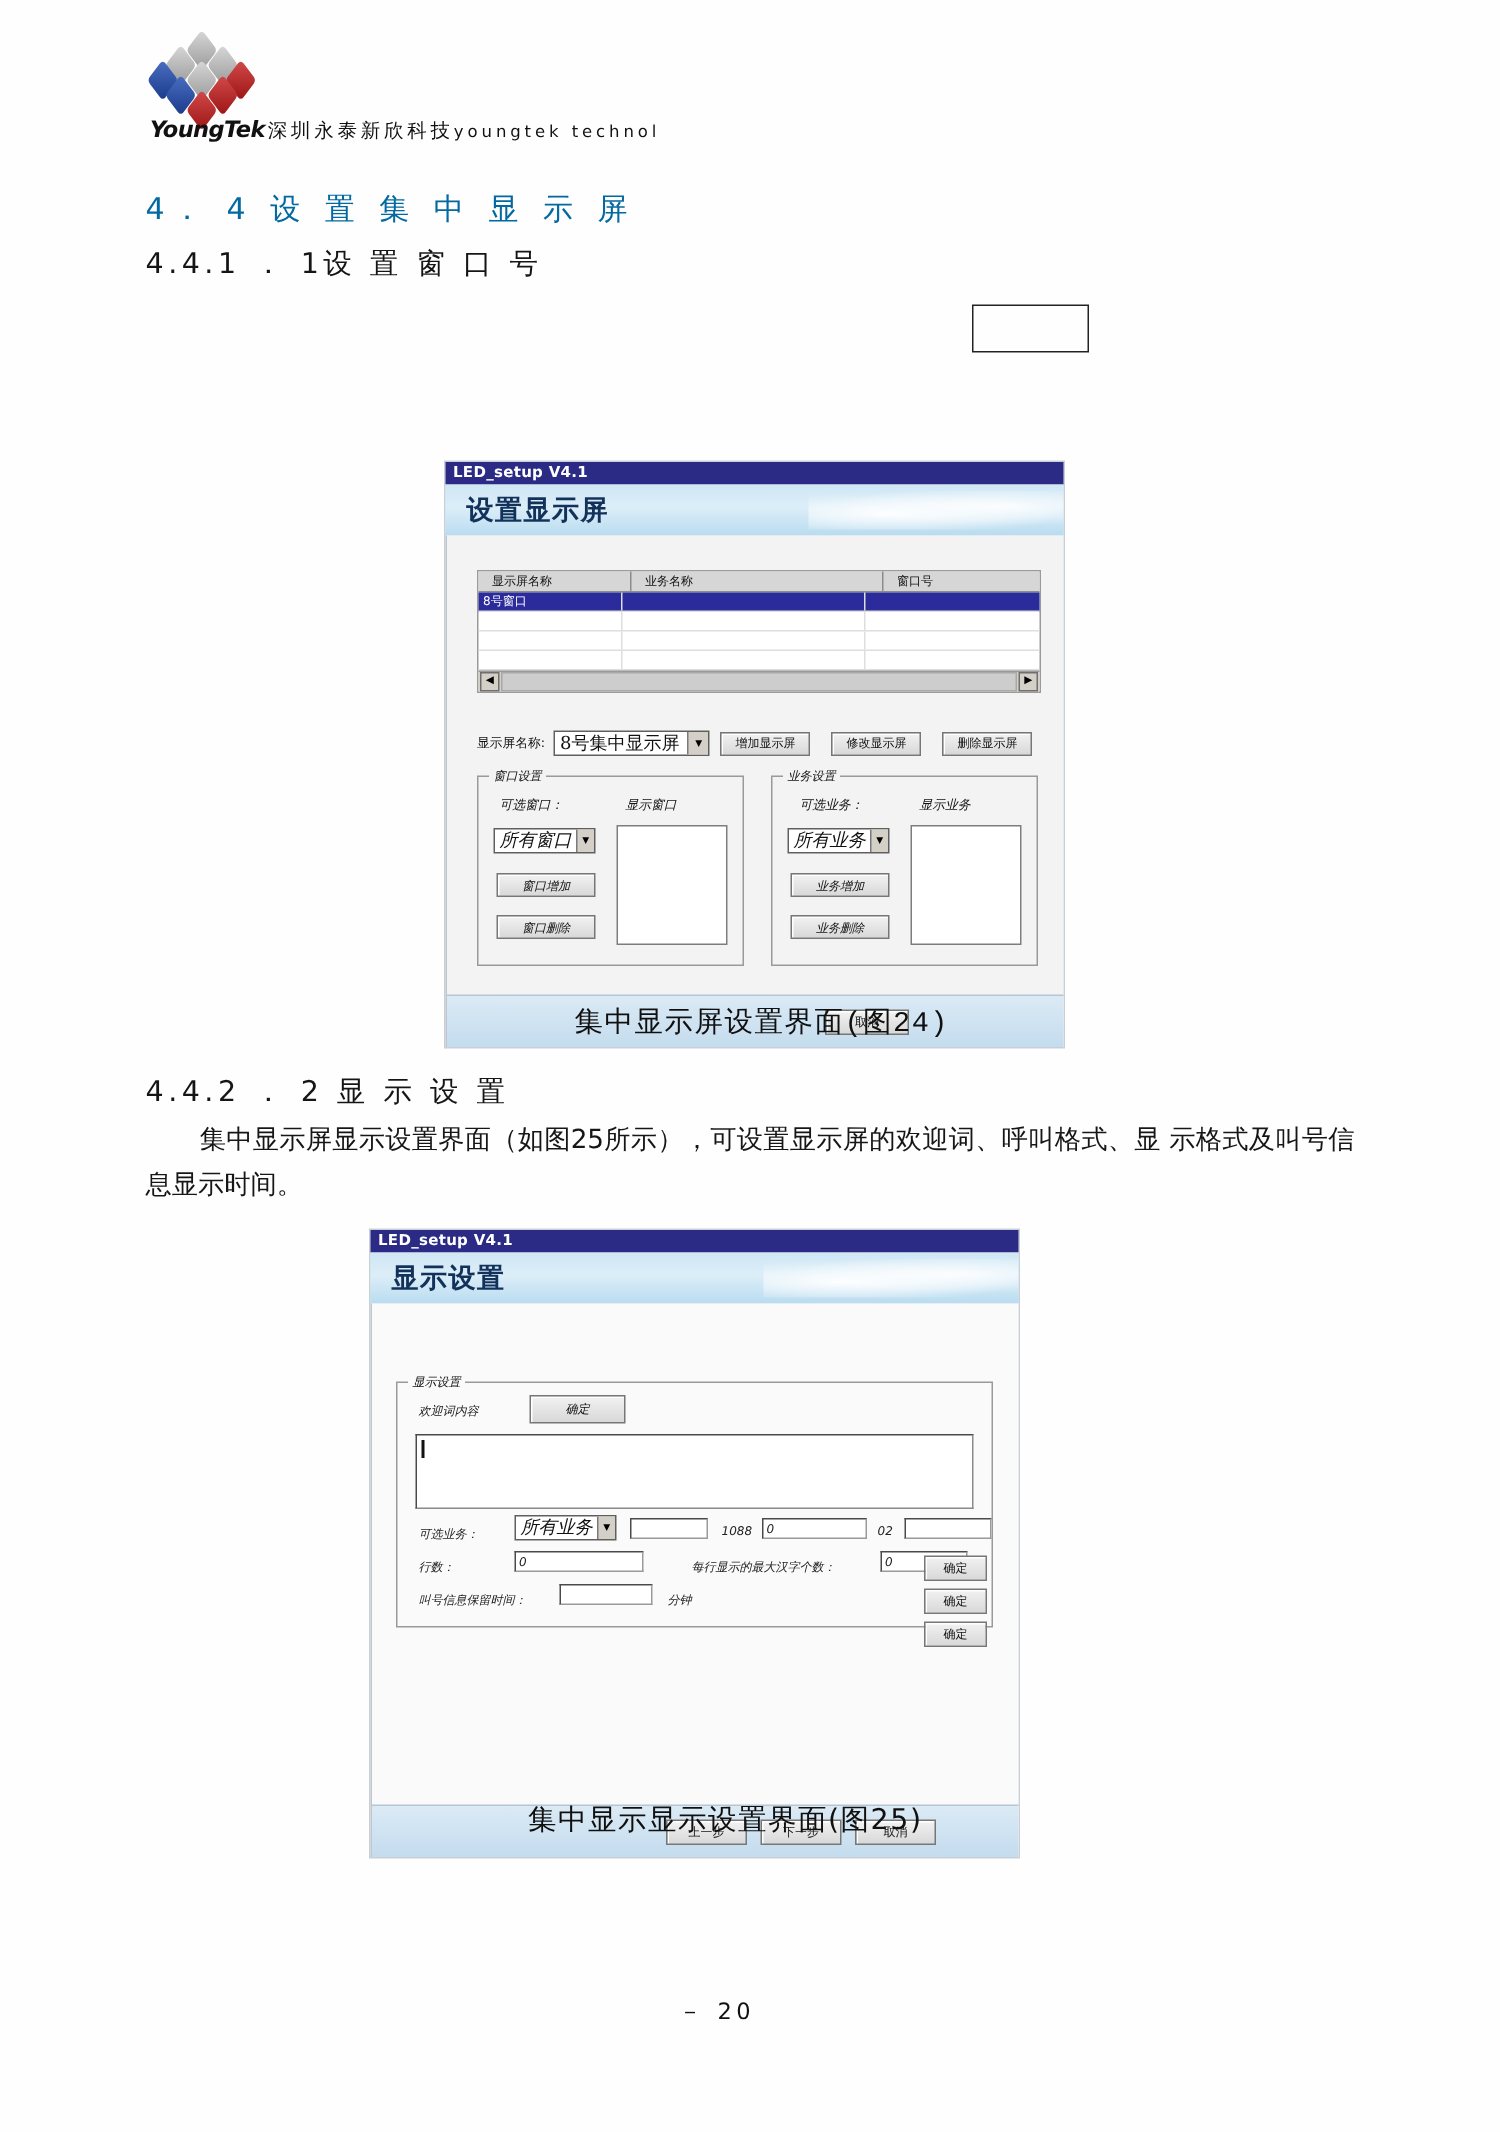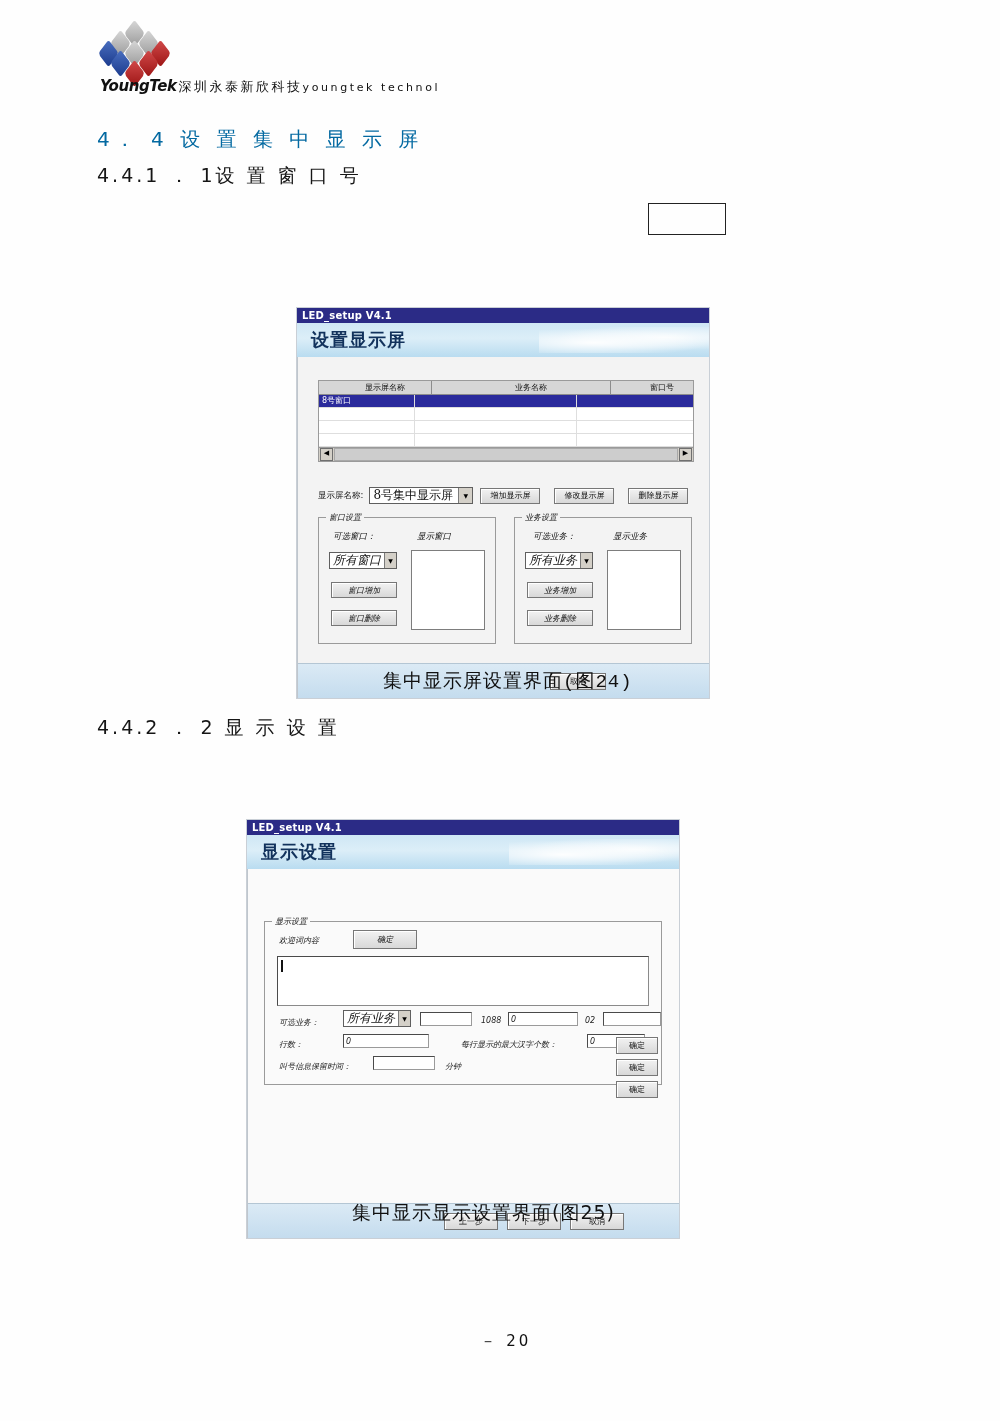--- a/index.html
+++ b/index.html
@@ -184,26 +184,25 @@
   }
   .grid-head {
     display: flex;
     height: 13px;
     background: #d6d6d6;
     border-bottom: 1px solid #8c8c8c;
   }
   .grid-head > div {
     font-size: 8px;
     color: #111;
-    padding-left: 20px;
+    padding-left: 9px;
     line-height: 13px;
     border-right: 1px solid #8c8c8c;
     overflow: hidden;
     white-space: nowrap;
-    text-align: center;
   }
   .c1 { width: 92px; }
   .c2 { width: 158px; }
   .c3 { flex: 1; border-right: none !important; }
   .grid-row {
     display: flex;
     height: 12px;
     border-bottom: 1px solid #dedede;
   }
   .grid-row > div {
@@ -370,21 +369,20 @@
 
   .footer {
     position: absolute;
     left: 0;
     top: 1332px;
     width: 956px;
     text-align: center;
     font-size: 15px;
     color: #111;
     letter-spacing: 3px;
-    padding-left: 28px;
   }
 </style>
 </head>
 <body>
 
 <div class="page">
 
   <div class="letterhead">
     <div class="logo-diamond">
       <div class="rh g" style="left:26px; top:0px;"></div>
@@ -490,20 +488,21 @@
 
       <div class="bottombar">
         <span class="btn" style="left:252px; width:54px;">取消</span>
       </div>
     </div>
   </div>
 
   <div class="caption" style="left:383px; top:668px;font-family:Liberation Mono, monospace;">集中显示屏设置界面(图24)</div>
 
   <div class="h2 b">4.4.2  ． 2 显 示 设 置</div>
+  <div class="para p2"><span class="indent"></span><span>集中显示屏显示设置界面（如图25所示），可设置显示屏的欢迎词、呼叫格式、显 示格式及叫号信息显示时间。</span></div>
 
   <div class="app fig25">
     <div class="titlebar">
       <span>LED_setup V4.1</span>
     </div>
     <div class="bannerbar">
       <div class="banner-title">显示设置</div>
     </div>
     <div class="app-body">
 

